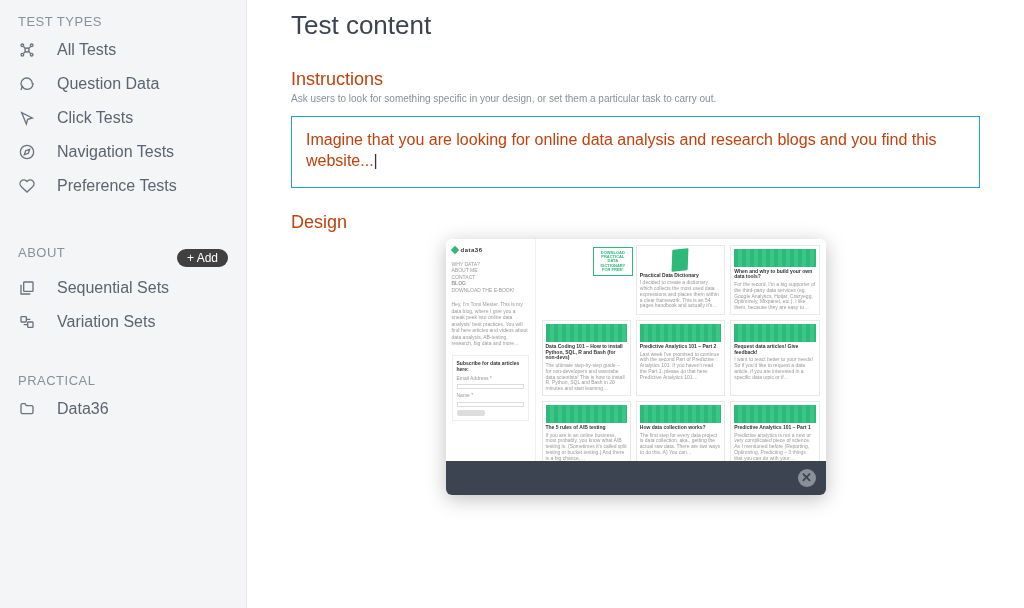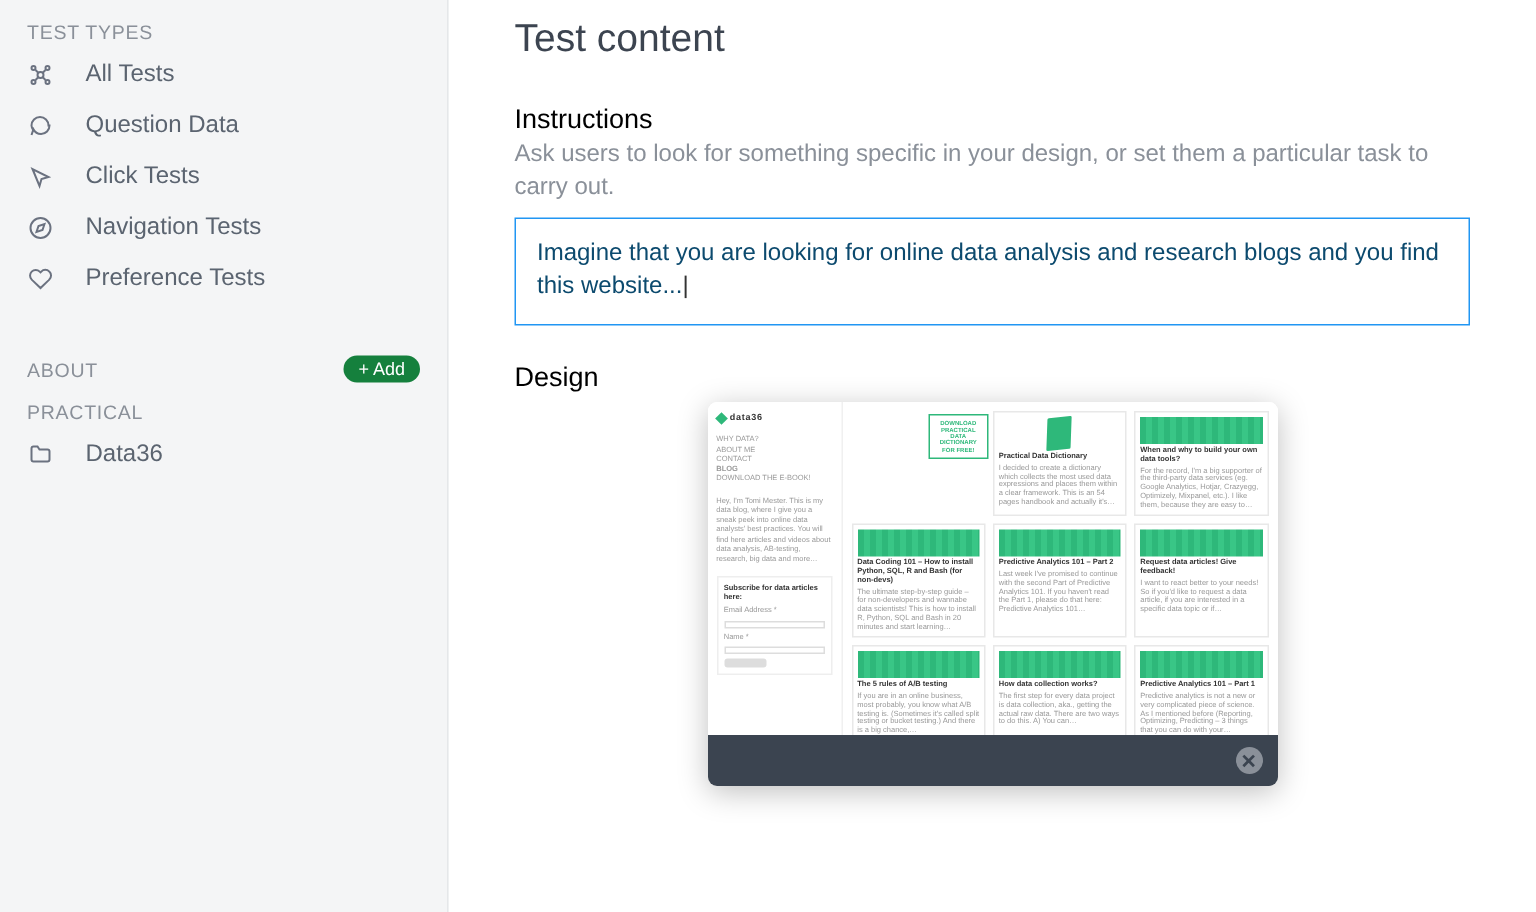--- a/index.html
+++ b/index.html
@@ -6,46 +6,47 @@
     body {
       font-family: -apple-system, BlinkMacSystemFont, "Segoe UI", Helvetica, Arial, sans-serif;
       background: #fff;
       color: #333;
       width: 1024px;
       height: 608px;
       overflow: hidden;
       display: flex;
     }
     .sidebar {
-      width: 299px;
+      width: 247px;
       background: #f4f5f6;
       border-right: 1px solid #e5e7e9;
       padding: 6px 0;
       flex-shrink: 0;
     }
     .section-header {
       display: flex;
       justify-content: space-between;
       align-items: center;
       padding: 8px 18px 4px;
     }
     .section-title {
       font-size: 13px;
       font-weight: 500;
       letter-spacing: 0.5px;
       color: #8a9099;
     }
     .add-pill {
-      background: #15803d;
+      background: #404040;
       color: #fff;
       border-radius: 12px;
       padding: 2px 10px;
       font-size: 12px;
       cursor: pointer;
       font-weight: 500;
+      margin-top: 12px;
     }
     .side-list { list-style: none; margin-bottom: 26px; }
     .side-item {
       display: flex;
       align-items: center;
       gap: 21px;
       padding: 8px 18px;
       color: #5b6470;
       font-size: 16px;
       cursor: pointer;
@@ -59,38 +60,38 @@
     }
     h1.page-title {
       font-size: 26px;
       font-weight: 400;
       color: #3c4450;
       margin-bottom: 28px;
     }
     .field-block { margin-bottom: 24px; }
     .field-label {
       font-size: 18px;
-      color: #000000;
+      color: #c2410c;
       margin-bottom: 2px;
     }
     .field-desc {
-      font-size: 16px;
+      font-size: 10px;
       color: #8a9099;
       margin-bottom: 10px;
       line-height: 1.35;
     }
     .instructions-box {
       width: 100%;
       min-height: 72px;
       border: 1.5px solid #2196f3;
       border-radius: 0;
       padding: 12px 14px;
       font-size: 16px;
       font-family: inherit;
-      color: #0c4a6e;
+      color: #c2410c;
       resize: none;
       outline: none;
       line-height: 1.35;
     }
     .design-preview {
       width: 380px;
       margin: 6px auto 0;
       border-radius: 6px;
       overflow: hidden;
       box-shadow: 0 4px 20px rgba(0,0,0,0.25);
@@ -212,20 +213,41 @@
           </svg>
         </span>
       <span>Preference Tests</span>
     </li>
   </ul>
 
   <div class="section-header">
     <span class="section-title">ABOUT</span>
     <span class="add-pill">+ Add</span>
   </div>
+  <ul class="side-list">
+    <li class="side-item">
+      <span class="icon">
+          <svg width="16" height="16" viewBox="0 0 24 24" fill="none" stroke="currentColor" stroke-width="2">
+            <rect x="7" y="3" width="14" height="14" rx="1"></rect>
+            <path d="M3 7v14h14"></path>
+          </svg>
+        </span>
+      <span>Sequential Sets</span>
+    </li>
+    <li class="side-item">
+      <span class="icon">
+          <svg width="16" height="16" viewBox="0 0 24 24" fill="none" stroke="currentColor" stroke-width="2">
+            <rect x="3" y="4" width="8" height="8" rx="1"></rect>
+            <rect x="13" y="12" width="8" height="8" rx="1"></rect>
+            <path d="M11 8h6M7 16h6"></path>
+          </svg>
+        </span>
+      <span>Variation Sets</span>
+    </li>
+  </ul>
 
   <div class="section-header">
     <span class="section-title">PRACTICAL</span>
   </div>
   <ul class="side-list">
     <li class="side-item">
       <span class="icon">
           <svg width="16" height="16" viewBox="0 0 24 24" fill="none" stroke="currentColor" stroke-width="2">
             <path d="M3 6a2 2 0 012-2h4l2 3h8a2 2 0 012 2v8a2 2 0 01-2 2H5a2 2 0 01-2-2z"></path>
           </svg>

